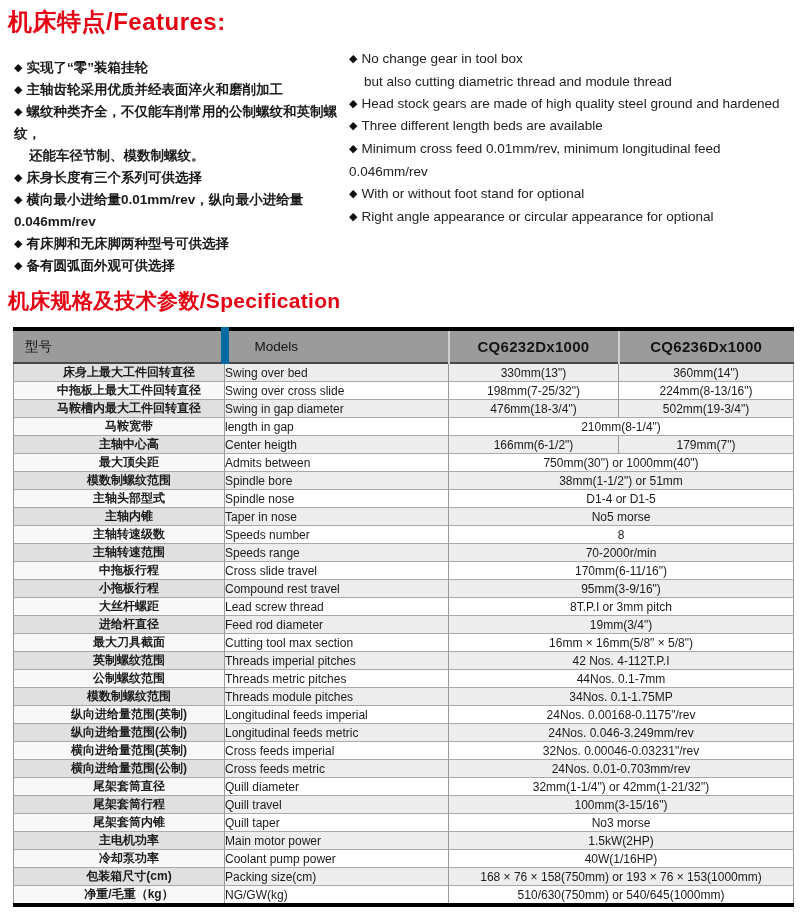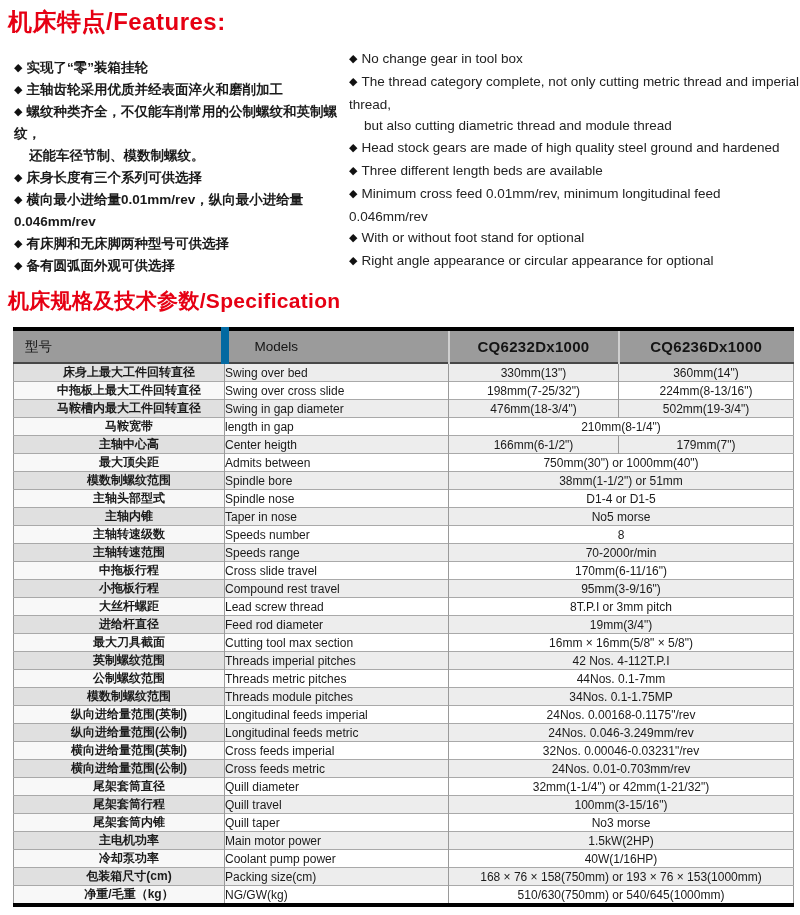--- a/index.html
+++ b/index.html
@@ -89,21 +89,20 @@
     </div>
     <div class="feat-item">
       <div class="feat-line"><span class="bullet">◆</span><span>备有圆弧面外观可供选择</span></div>
     </div>
   </div>
 <div class="features-right" id="features-right">
     <div class="feat-item">
       <div class="feat-line"><span class="bullet">◆</span><span>No change gear in tool box</span></div>
     </div>
     <div class="feat-item">
-      <div class="feat-line"><span class="bullet">◆</span><span>The thread category complete, not only cutting metric thread and imperial thread,</span></div>
       <div class="feat-line cont"><span>but also cutting diametric thread and module thread</span></div>
     </div>
     <div class="feat-item">
       <div class="feat-line"><span class="bullet">◆</span><span>Head stock gears are made of high quality steel ground and hardened</span></div>
     </div>
     <div class="feat-item">
       <div class="feat-line"><span class="bullet">◆</span><span>Three different length beds are available</span></div>
     </div>
     <div class="feat-item">
       <div class="feat-line"><span class="bullet">◆</span><span>Minimum cross feed 0.01mm/rev, minimum longitudinal feed 0.046mm/rev</span></div>

